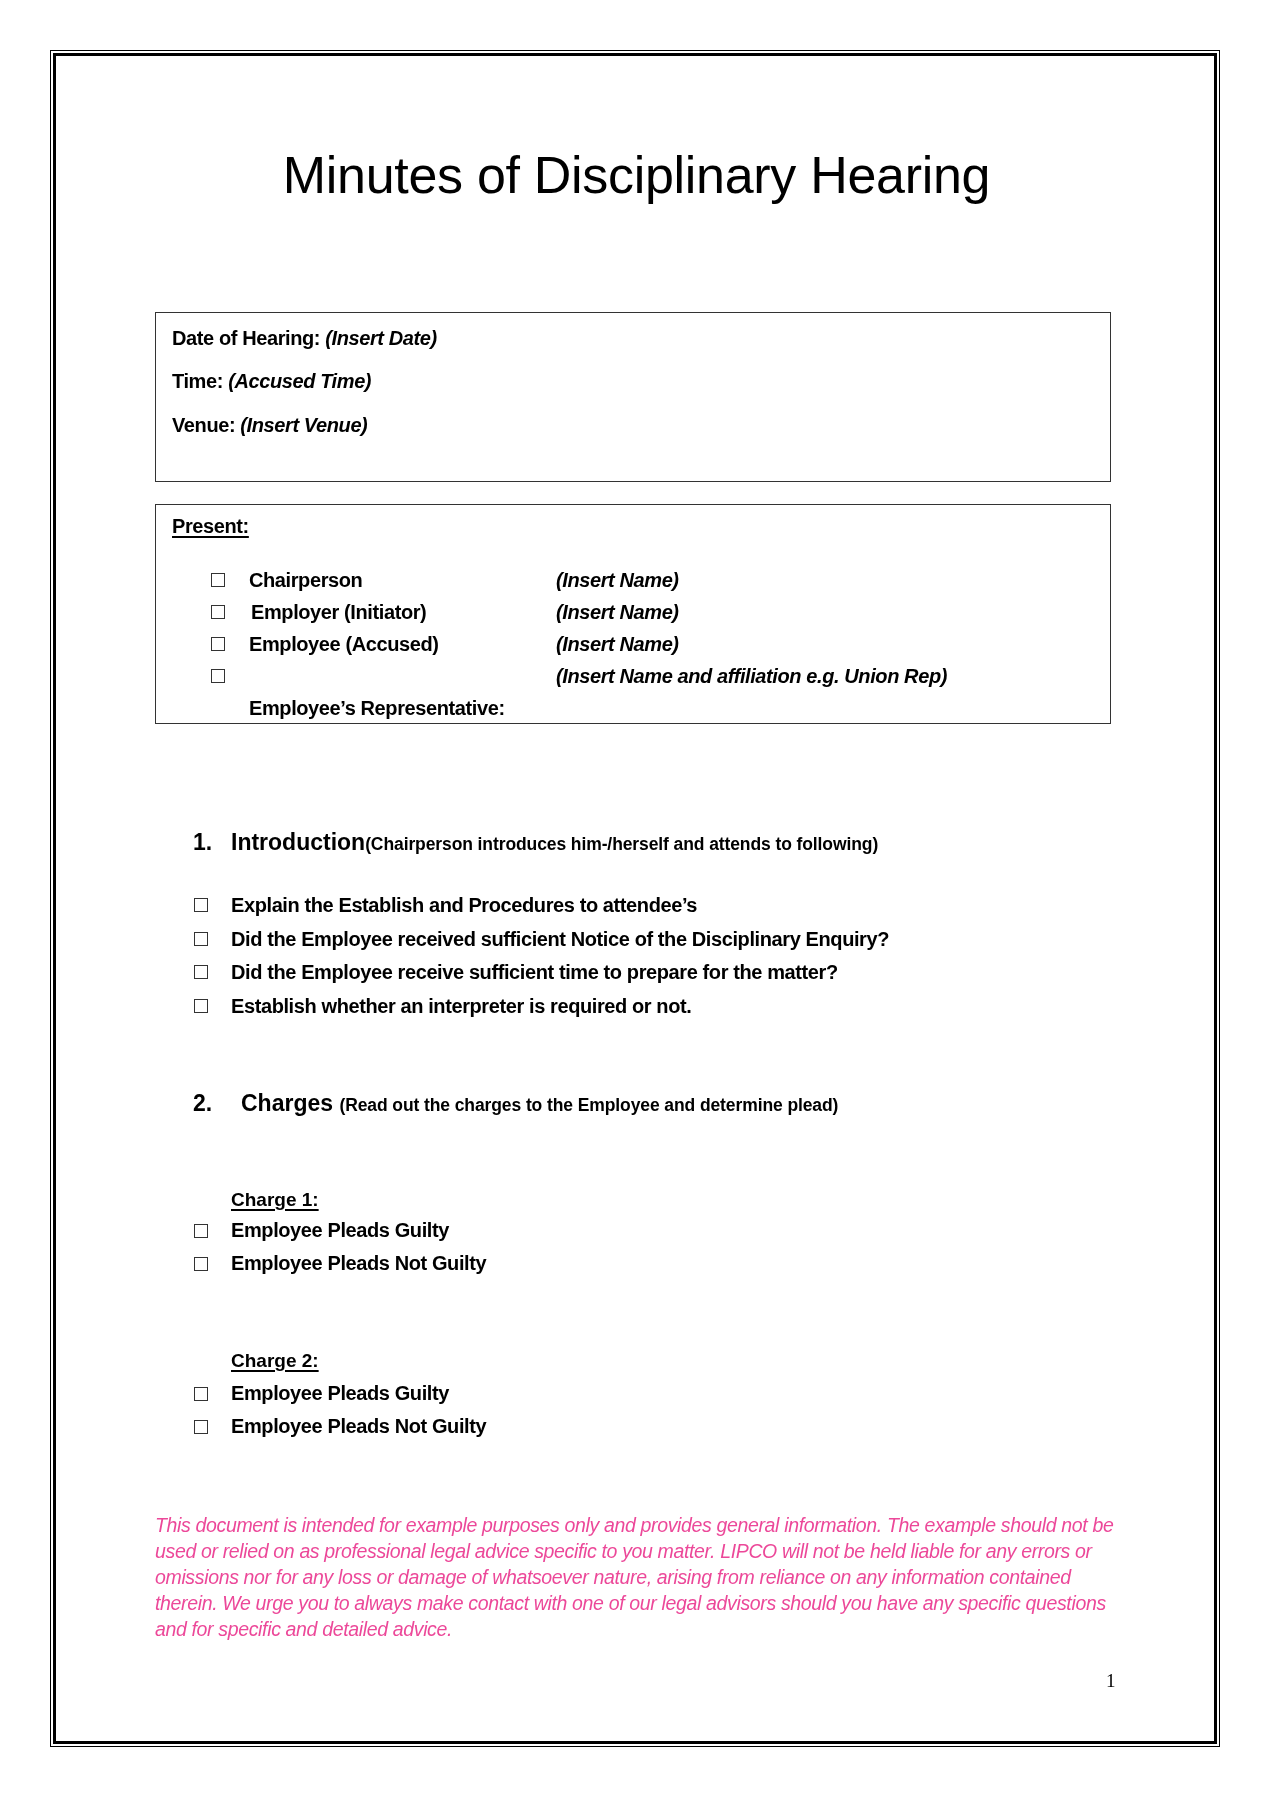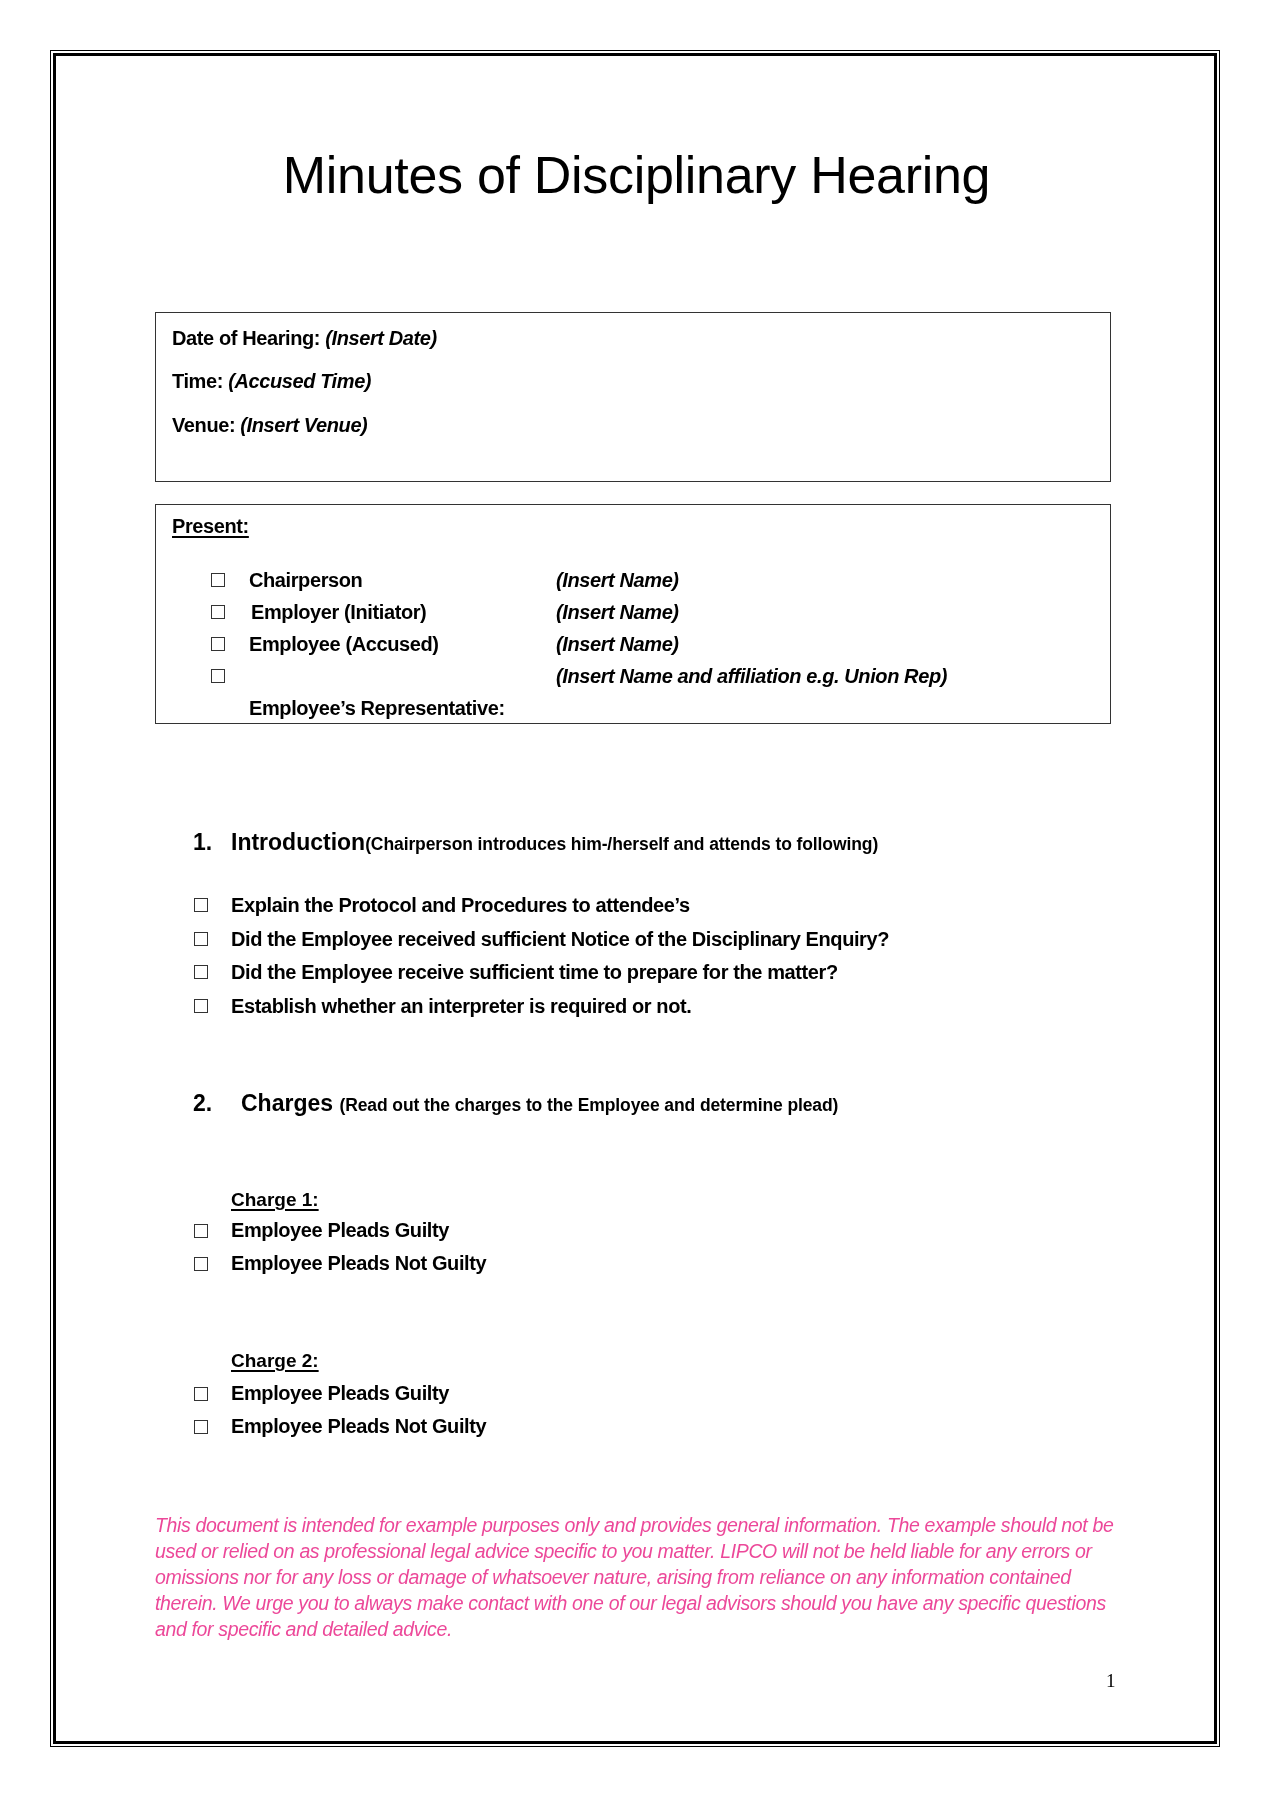--- a/index.html
+++ b/index.html
@@ -83,21 +83,21 @@
 <div class="cb" style="left:211px; top:669px;"></div>
 <div class="abs body-bold" style="left:249px; top:696px;">Employee’s Representative:</div>
 <div class="abs body-bold ital" style="left:556px; top:664px;">(Insert Name and affiliation e.g. Union Rep)</div>
 
 <div class="abs" style="left:193px; top:828px; line-height:28px;">
   <span class="h-num">1.</span>
   <span class="h-main" style="position:absolute; left:38px;"><span>Introduction</span><span class="h-sub">(Chairperson introduces him-/herself and attends to following)</span></span>
 </div>
 
 <div class="cb" style="left:194px; top:898px;"></div>
-<div class="abs body-bold" style="left:231px; top:893px;">Explain the Protocol and Procedures to attendee’s</div>
+<div class="abs body-bold" style="left:231px; top:893px;">Explain the Establish and Procedures to attendee’s</div>
 <div class="cb" style="left:194px; top:932px;"></div>
 <div class="abs body-bold" style="left:231px; top:927px;">Did the Employee received sufficient Notice of the Disciplinary Enquiry?</div>
 <div class="cb" style="left:194px; top:965px;"></div>
 <div class="abs body-bold" style="left:231px; top:960px;">Did the Employee receive sufficient time to prepare for the matter?</div>
 <div class="cb" style="left:194px; top:999px;"></div>
 <div class="abs body-bold" style="left:231px; top:994px;">Establish whether an interpreter is required or not.</div>
 
 <div class="abs" style="left:193px; top:1089px; line-height:28px;">
   <span class="h-num">2.</span>
   <span class="h-main" style="position:absolute; left:48px;"><span>Charges</span> <span class="h-sub">(Read out the charges to the Employee and determine plead)</span></span>

